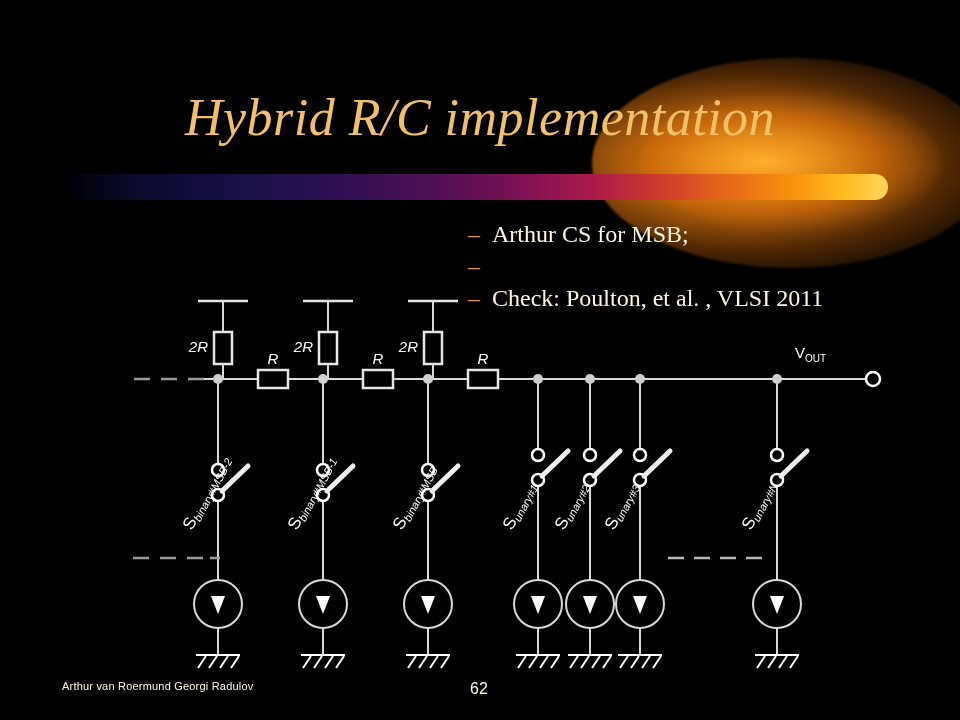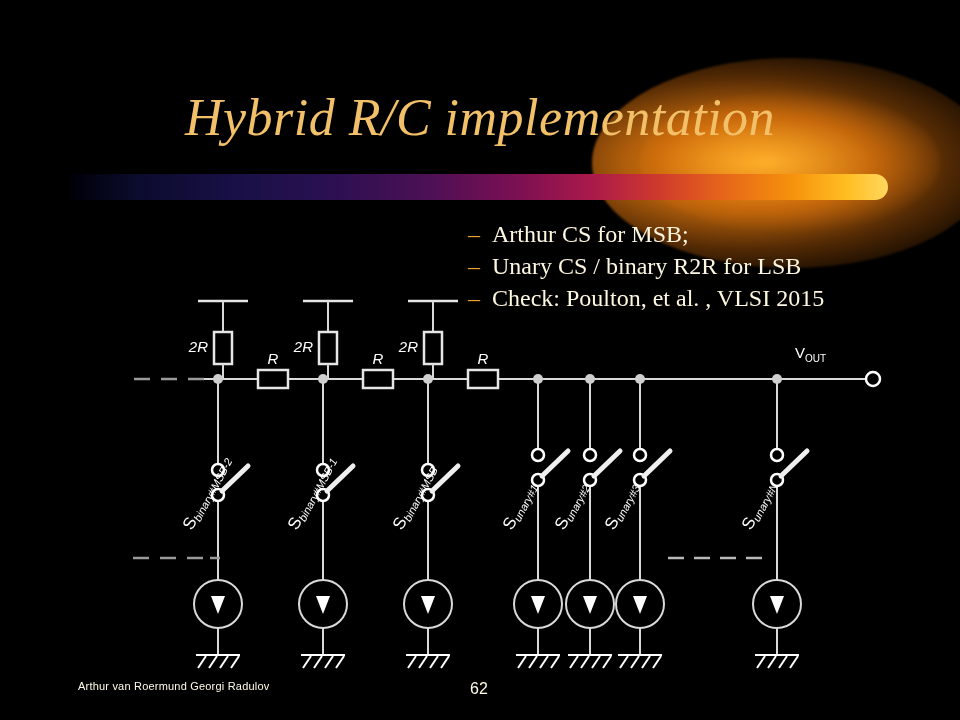--- a/index.html
+++ b/index.html
@@ -80,21 +80,21 @@
   }
 
   
   #circuit{position:absolute; left:0; top:0; width:960px; height:720px;}
 
   
   #footer{
     position:absolute; left:0; top:680px; width:960px; height:22px;
   }
   #footer-author{
-    position:absolute; left:78px; top:0;
+    position:absolute; left:62px; top:0;
     font-size:11px; color:#fffbe8;
     font-family:"Liberation Sans",sans-serif;
     letter-spacing:0.2px;
     white-space:nowrap;
   }
   #footer-page{
     position:absolute; left:470px; top:0;
     font-size:16px; color:#fffbe8;
     font-family:"Liberation Sans",sans-serif;
   }
@@ -110,25 +110,24 @@
 
   <div id="title">Hybrid R/C implementation</div>
 
   <div id="bullets">
     <div class="bullet-row">
       <span class="bullet-dash">–</span>
       <span>Arthur CS for MSB;</span>
     </div>
     <div class="bullet-row">
       <span class="bullet-dash">–</span>
-      <span>Unary CS / binary R2R for LSB</span>
     </div>
     <div class="bullet-row">
       <span class="bullet-dash">–</span>
-      <span>Check: Poulton, et al. , VLSI 2015</span>
+      <span>Check: Poulton, et al. , VLSI 2011</span>
     </div>
   </div>
 
   <svg id="circuit" viewBox="0 0 960 720">
     <g stroke="#d9d9d9" stroke-width="2" fill="none" shape-rendering="geometricPrecision">
 
       <g stroke="#9a9a9a" stroke-width="2.5">
         <line x1="134" y1="379" x2="150" y2="379"></line>
         <line x1="161" y1="379" x2="177" y2="379"></line>
         <line x1="188" y1="379" x2="204" y2="379"></line>

